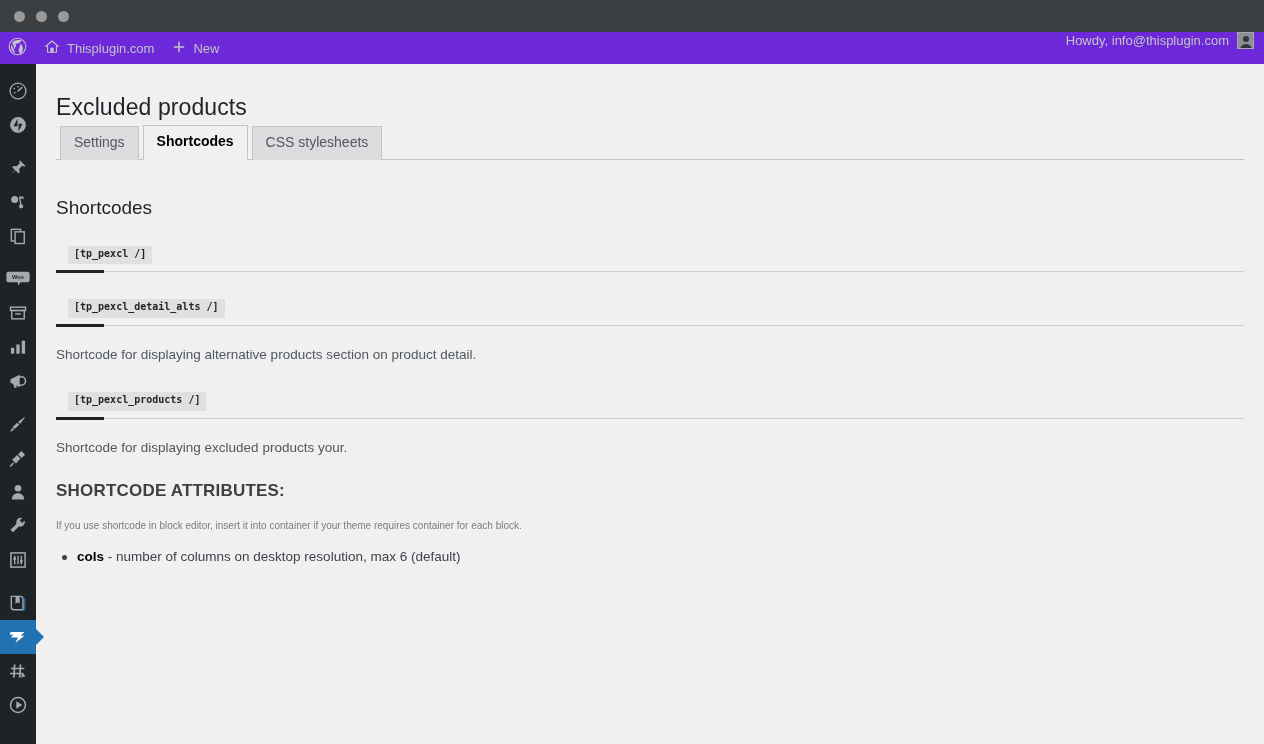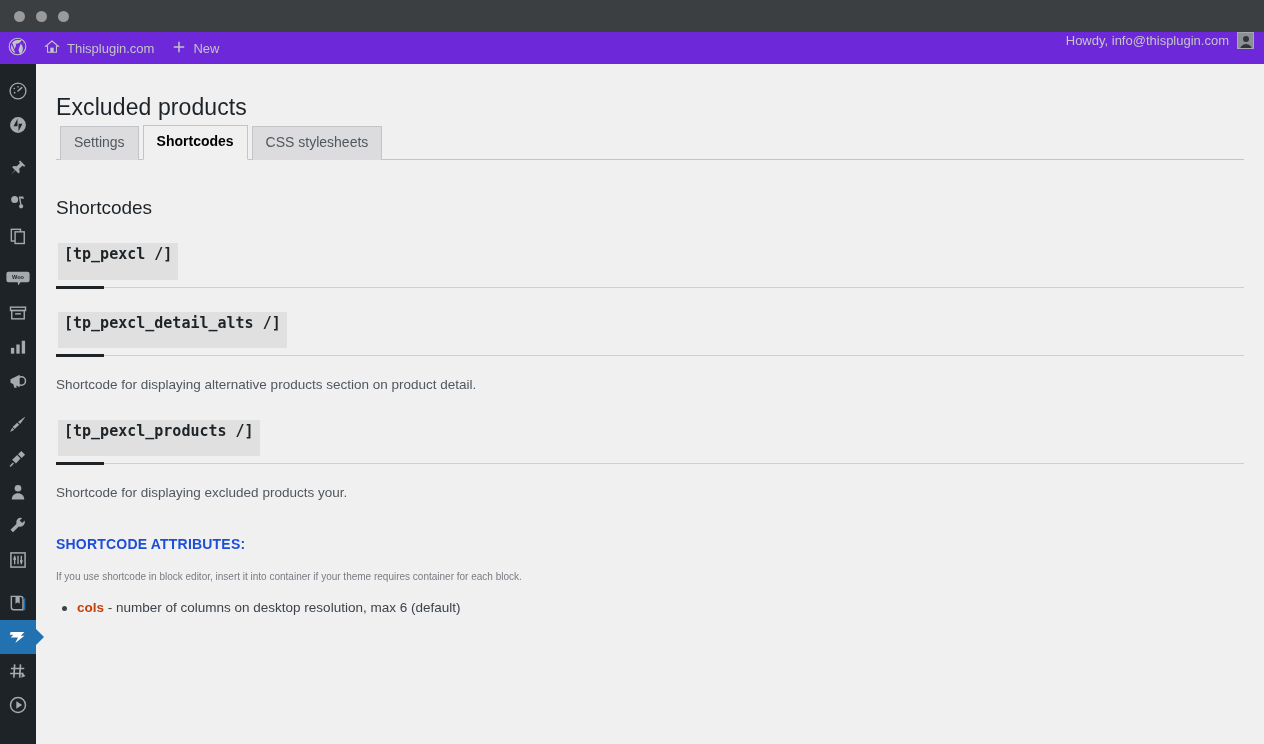--- a/index.html
+++ b/index.html
@@ -161,25 +161,25 @@
     color: #1d2327;
     margin-top: 37px;
   }
 
   .shortcode-block { margin-top: 24px; }
   .code-chip {
     display: inline-block;
     background: #e0e0e0;
     color: #1d2327;
     font-family: "DejaVu Sans Mono", monospace;
-    font-size: 15px;
+    font-size: 10px;
     font-weight: 700;
-    padding: 2px 6px 16px 6px;
+    padding: 2px 6px 4px 6px;
     line-height: 1.25;
-    margin-left: 2px;
+    margin-left: 12px;
   }
   .rule {
     height: 1px;
     background: #cfcfcf;
     margin-top: 7px;
     position: relative;
   }
   .rule::before {
     content: "";
     position: absolute;
@@ -188,24 +188,24 @@
     background: #1d2327;
   }
   .desc {
     font-size: 13.5px;
     color: #50575e;
     margin-top: 19px;
     line-height: 1.5;
   }
 
   .attr-title {
-    font-size: 14px;
+    font-size: 17px;
     font-weight: 700;
-    color: #1d4ed8;
-    margin-top: 32px;
+    color: #404040;
+    margin-top: 23px;
     letter-spacing: 0.2px;
   }
   .attr-note {
     font-size: 10px;
     color: #787c82;
     margin-top: 19px;
   }
   .attr-list {
     margin-top: 16px;
     padding-left: 21px;
@@ -219,21 +219,21 @@
     position: relative;
   }
   .attr-list li::before {
     content: "";
     position: absolute;
     left: -15px; top: 8px;
     width: 5px; height: 5px;
     border-radius: 50%;
     background: #3c434a;
   }
-  .attr-list b { font-weight: 700; color: #c2410c; }
+  .attr-list b { font-weight: 700; color: #000000; }
 </style>
 </head>
 <body>
 
 <div class="window-chrome">
   <div class="chrome-dot"></div>
   <div class="chrome-dot"></div>
   <div class="chrome-dot"></div>
 </div>
 

